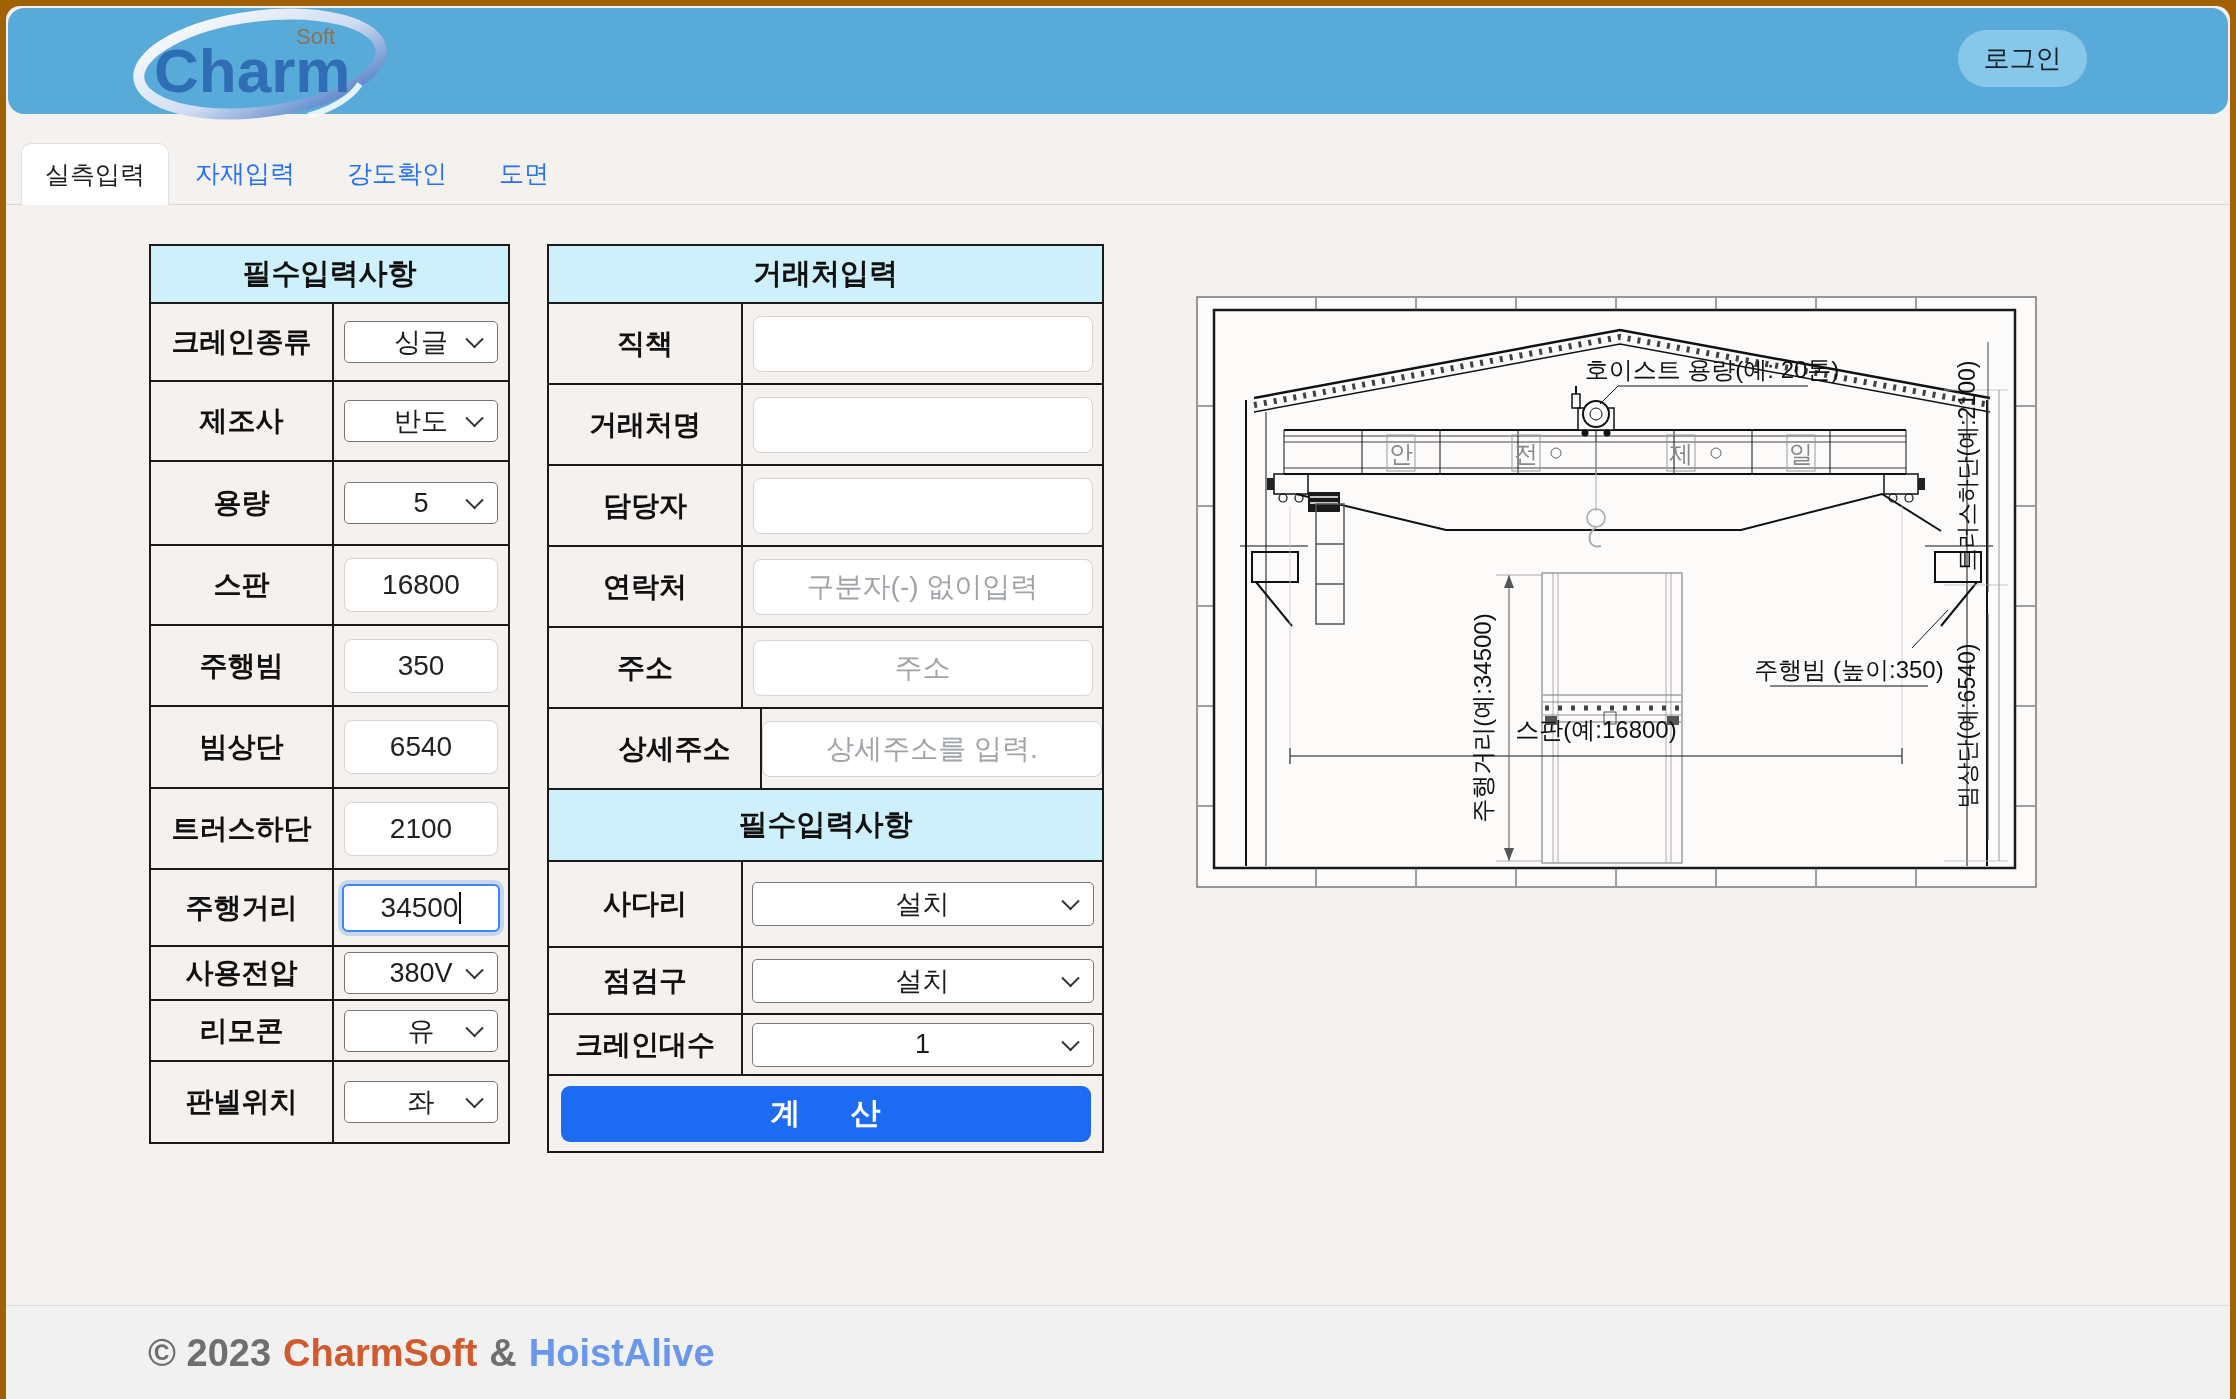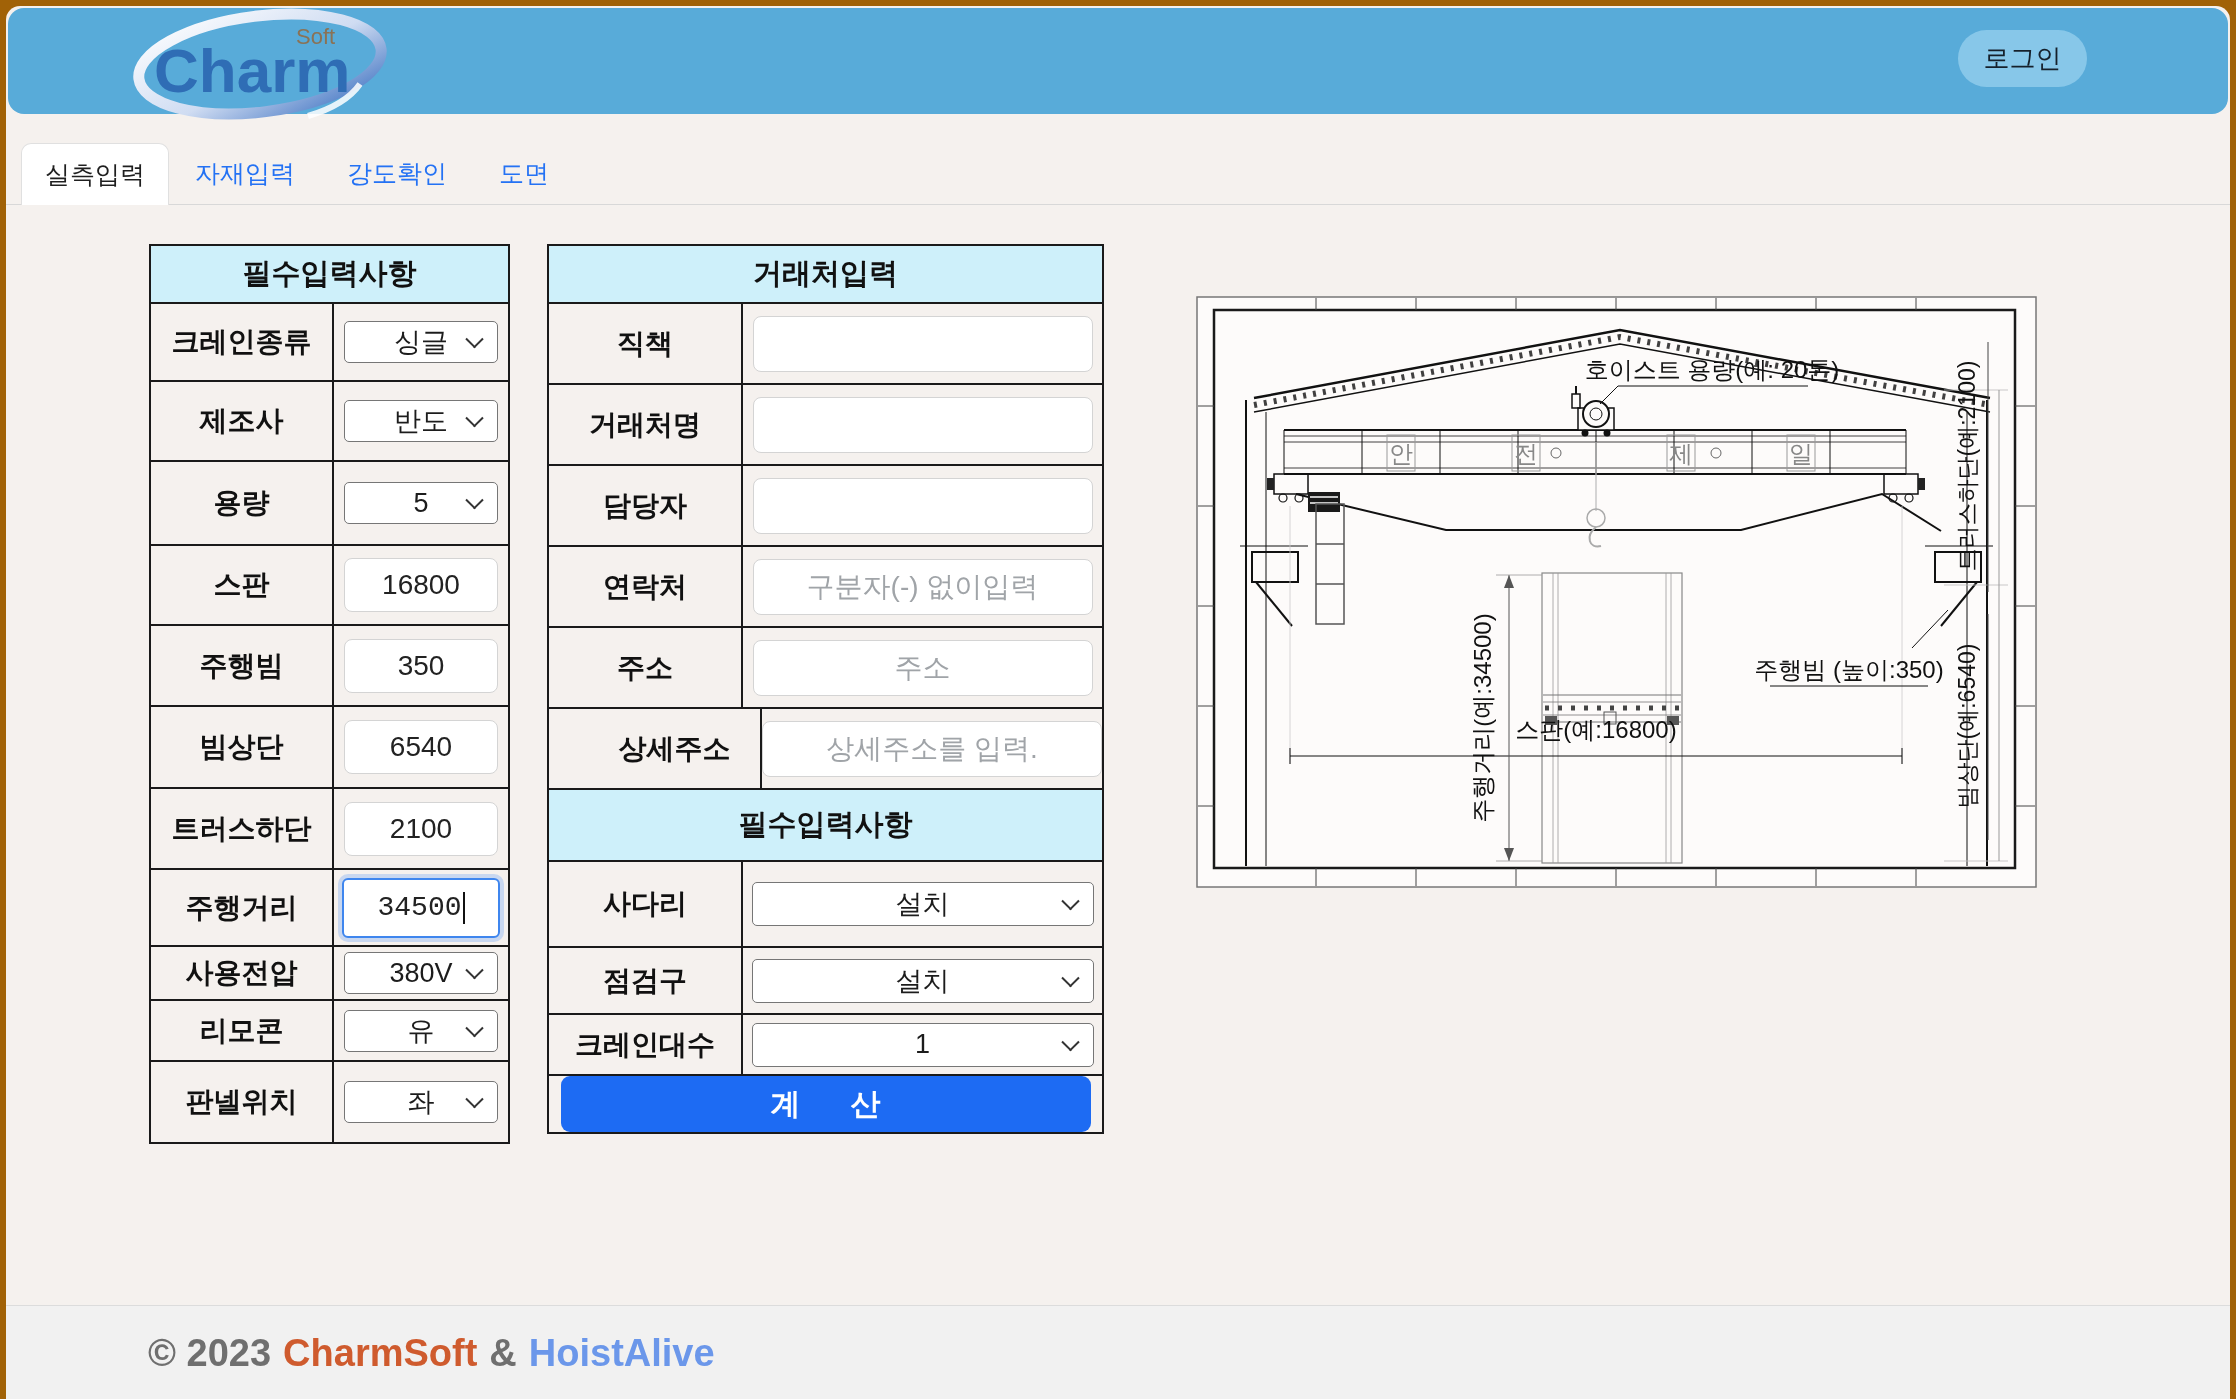--- a/index.html
+++ b/index.html
@@ -44,23 +44,23 @@
         border-right:2.5px solid #333;border-bottom:2.5px solid #333;
         transform:translateY(-72%) rotate(45deg);}
   .sel-s{width:154px;height:42px;}
   .sel-w{width:342px;height:44px;}
 
   .inp{background:#fff;border:1.5px solid #d4d4d4;border-radius:8px;text-align:center;
        font-size:28px;color:#222;font-family:"Liberation Sans",sans-serif;box-sizing:border-box;}
   .inp::placeholder{color:#a0a4a8;}
   .inp-s{width:154px;height:54px;}
   .inp-w{width:340px;height:56px;}
-  .inputlike{width:158px;height:60px;background:#fff;border:2px solid #3f86ee;border-radius:6px;
+  .inputlike{width:158px;height:48px;background:#fff;border:2px solid #3f86ee;border-radius:6px;
              box-shadow:0 0 0 4px rgba(96,156,245,.30);display:flex;align-items:center;
-             justify-content:center;font-size:28px;color:#222;box-sizing:border-box;font-family:Liberation Mono, monospace;}
+             justify-content:center;font-size:28px;color:#222;box-sizing:border-box;}
   .caret{display:inline-block;width:2px;height:32px;background:#111;margin-left:1px;}
 
   .calc-btn{width:530px;height:56px;background:#1d6bf3;color:#fff;border:none;border-radius:9px;
             font-size:30px;font-weight:bold;white-space:pre;cursor:pointer;
             font-family:"Liberation Sans",sans-serif;}
 
   
   .drawing{position:absolute;left:1190px;top:290px;width:841px;height:592px;}
 
   
@@ -255,21 +255,21 @@
     </div>
     <div class="tr" style="height:61px;">
       <div class="th">크레인대수</div>
       <div class="td">
             <div class="sel sel-w">
         <span class="selval">1</span>
         <span class="chev"></span>
             </div>
           </div>
     </div>
-    <div class="tr" style="height:58px;">
+    <div class="tr" style="height:77px;">
       <div class="td">
             <button class="calc-btn">계      산</button>
           </div>
     </div>
   </div>
 
   <svg class="drawing" viewBox="0 0 841 592">
 
     <rect x="1" y="1" width="839" height="590" fill="#fdfbfa" stroke="#777" stroke-width="1.5"></rect>
     <rect x="18" y="14" width="801" height="558" fill="none" stroke="#1a1a1a" stroke-width="2.5"></rect>

